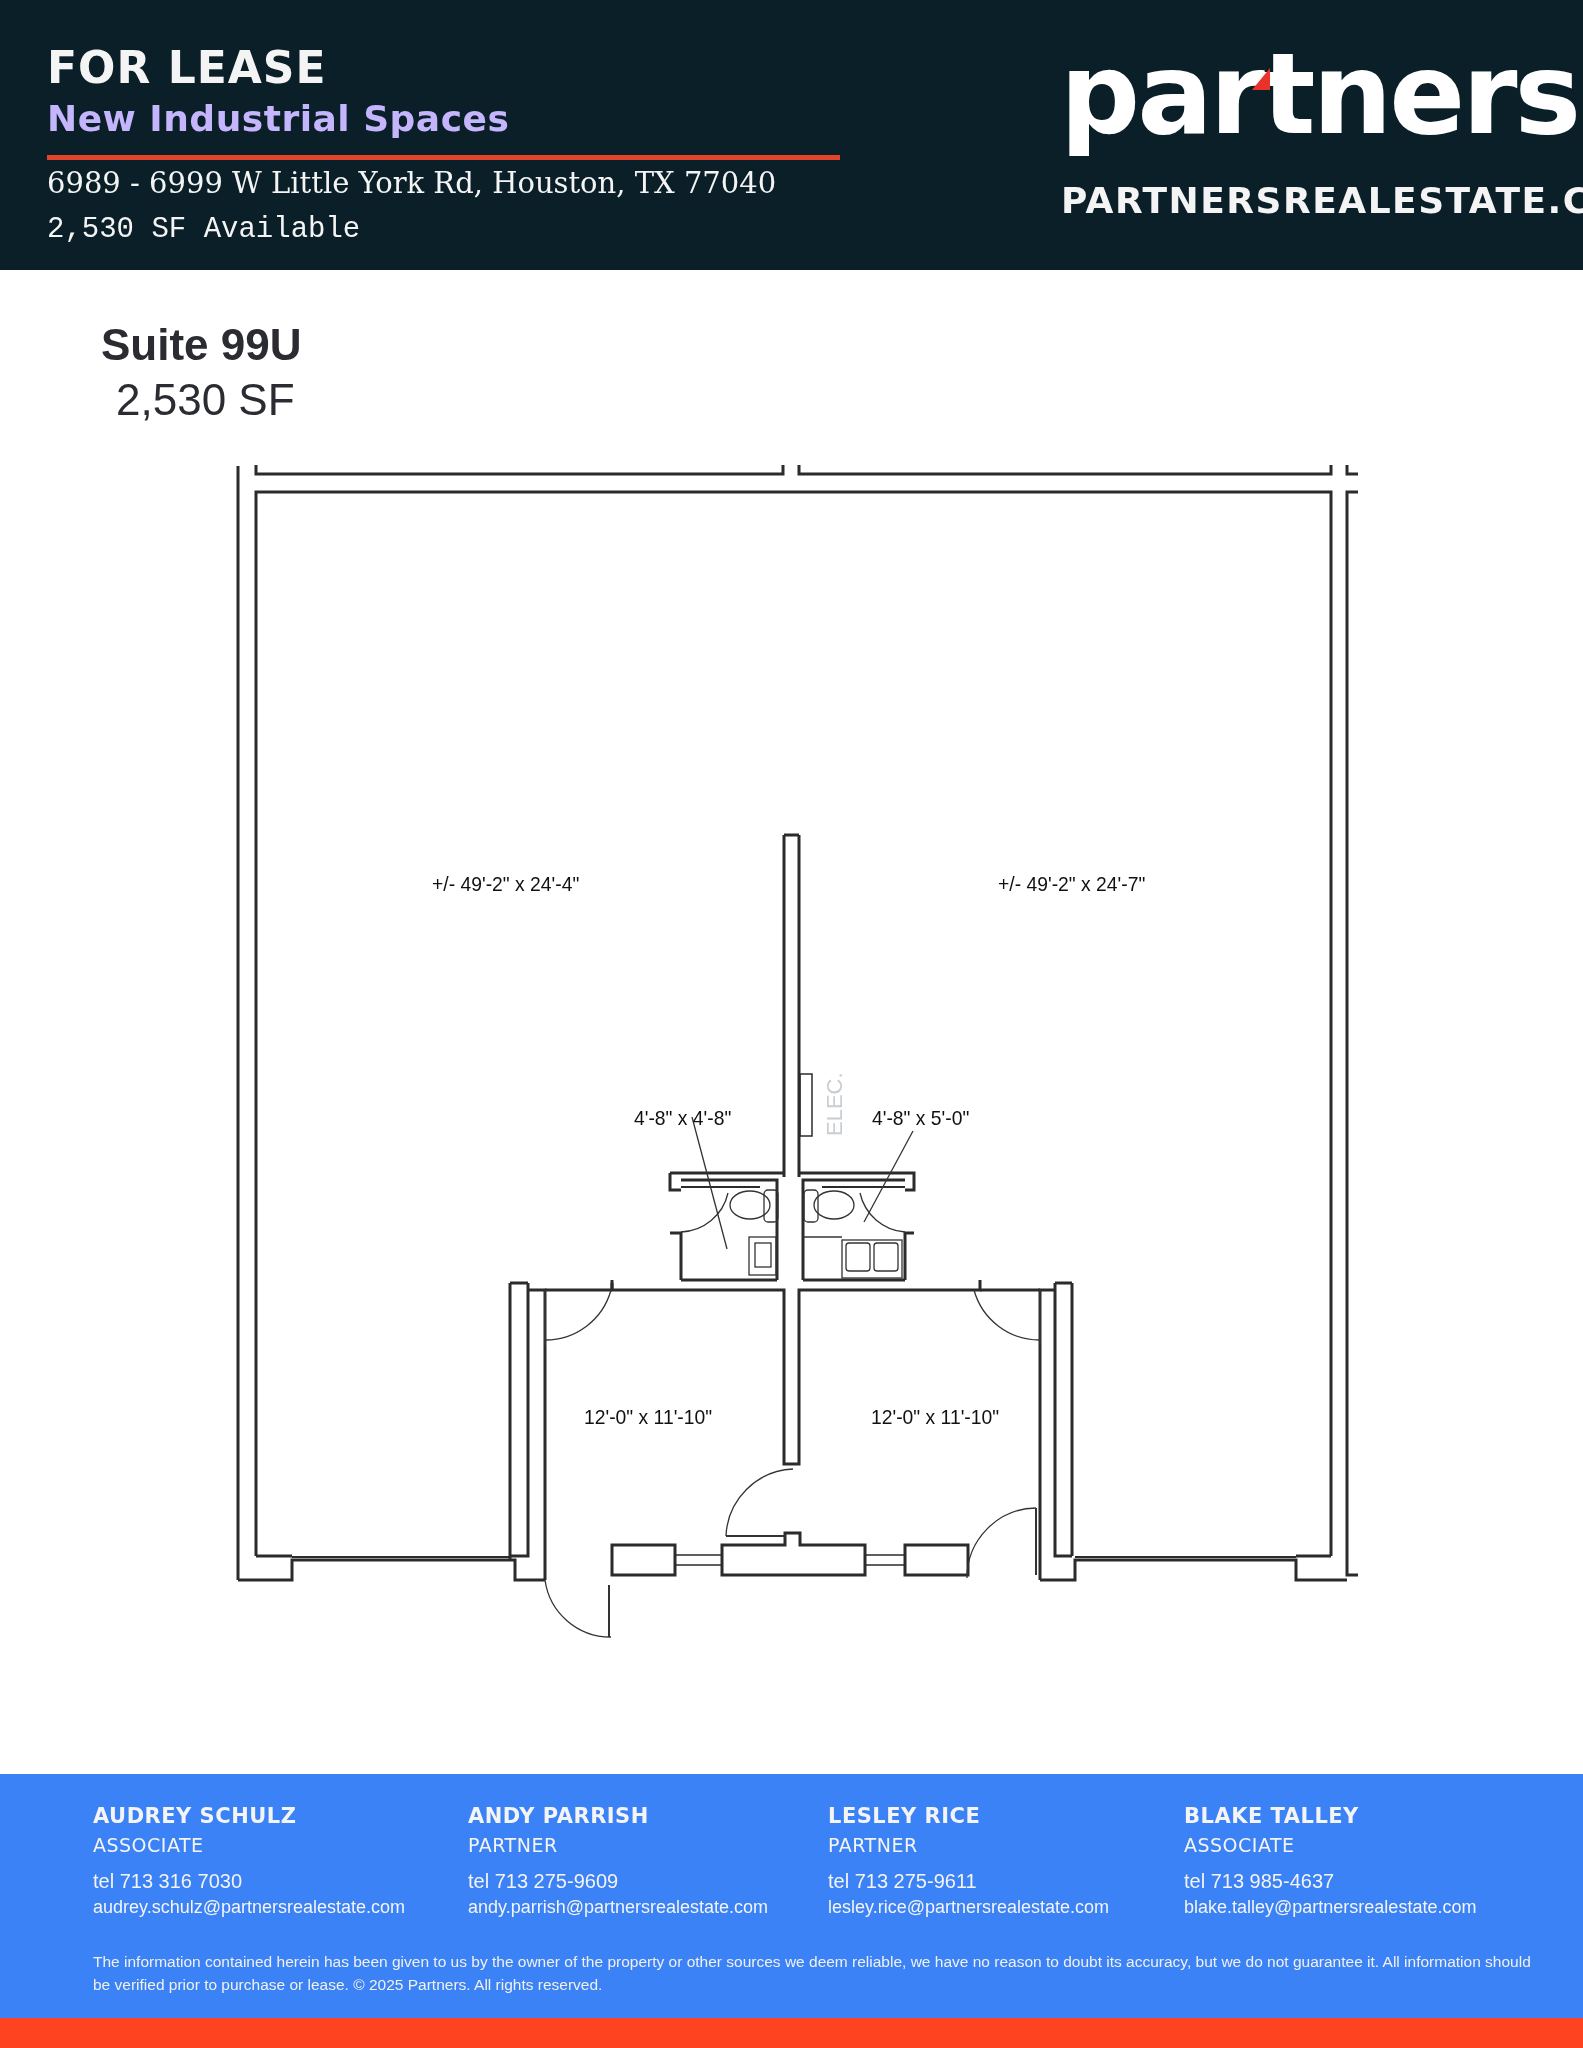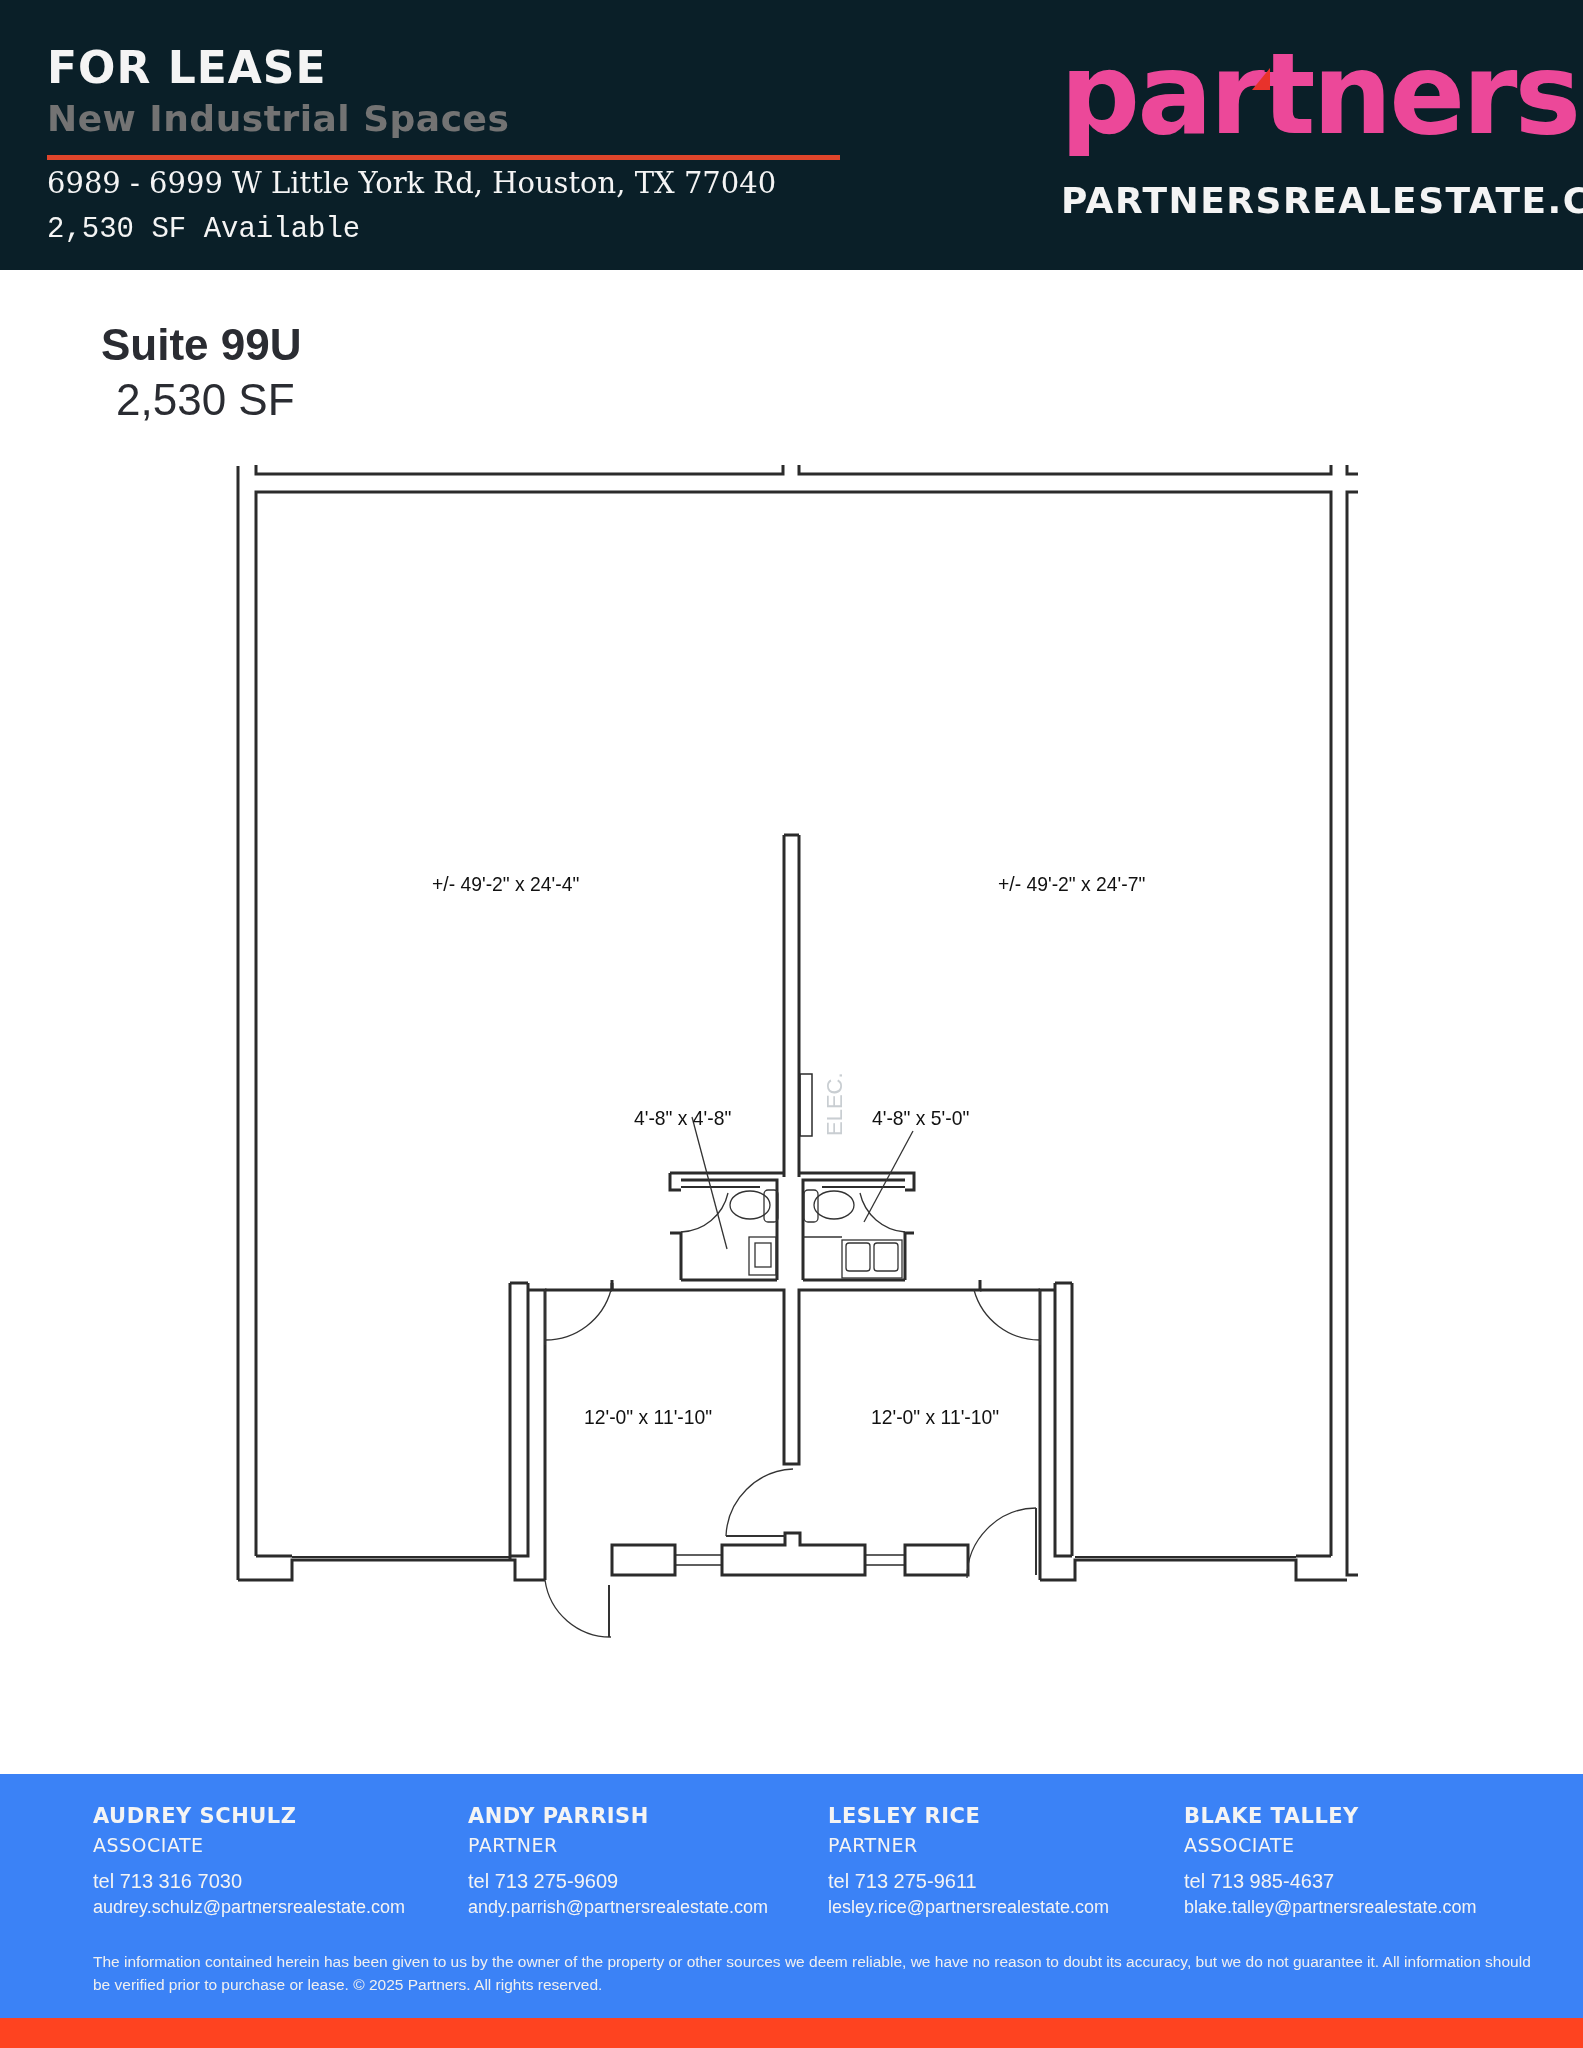--- a/index.html
+++ b/index.html
@@ -11,39 +11,39 @@
       background: #0a1f28; color: #fff;
     }
     .header .title {
       position: absolute; left: 47px; top: 42px;
       font-family: "DejaVu Sans", sans-serif; font-weight: bold; font-size: 44px; letter-spacing: 1px;
       color: #f4f4f4;
     }
     .header .subtitle {
       position: absolute; left: 47px; top: 98px;
       font-family: "DejaVu Sans", sans-serif; font-weight: bold; font-size: 36px; letter-spacing: 0.5px;
-      color: #737373;
+      color: #c4b5fd;
     }
     .header .rule {
       position: absolute; left: 47px; top: 155px; width: 793px; height: 5px; background: #e0452b;
     }
     .header .address {
       position: absolute; left: 47px; top: 166px;
       font-family: "DejaVu Serif", serif; font-size: 29px; color: #f4f4f4;
     }
     .header .available {
       position: absolute; left: 47px; top: 213px;
       font-family: Liberation Mono, monospace; font-size: 29px; color: #f4f4f4;
     }
     .logo {
       position: absolute; left: 1060px; top: 46px; width: 480px; height: 120px;
     }
     .logo-text {
       position: absolute; left: 0; top: -8px;
-      font-family: "DejaVu Sans", sans-serif; font-size: 112px; font-weight: bold; color: #ec4899;
+      font-family: "DejaVu Sans", sans-serif; font-size: 112px; font-weight: bold; color: #ffffff;
       letter-spacing: -3px; line-height: 1;
     }
     .logo-accent {
       position: absolute; left: 192px; top: 22px; width: 0; height: 0;
       border-left: 18px solid transparent; border-bottom: 22px solid #e8322b;
     }
     .website {
       position: absolute; left: 1061px; top: 180px;
       font-family: "DejaVu Sans", sans-serif; font-weight: bold; font-size: 36px; letter-spacing: 1.5px;
       color: #f4f4f4;

